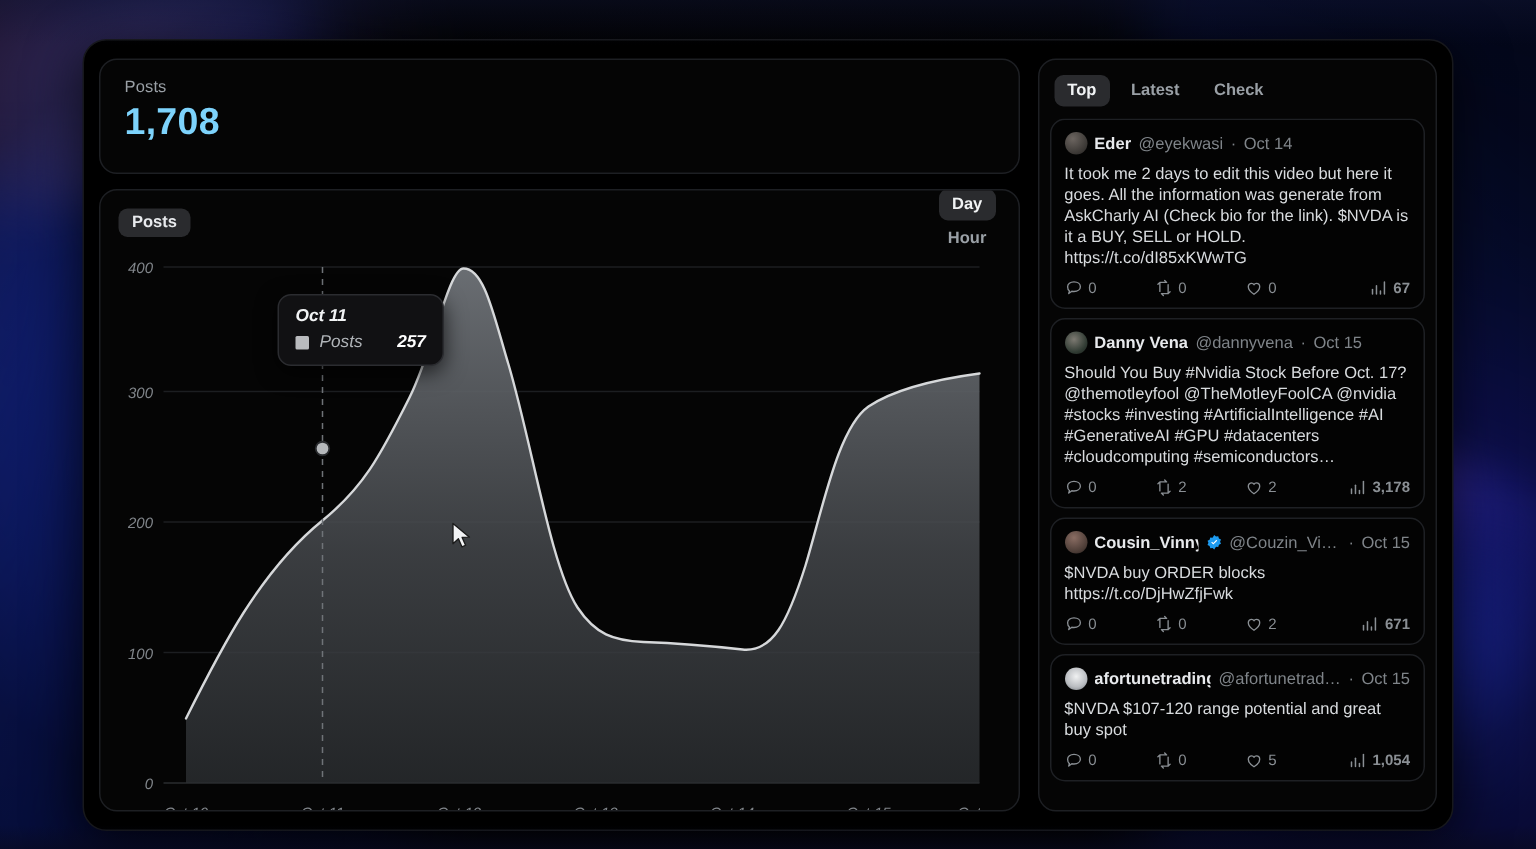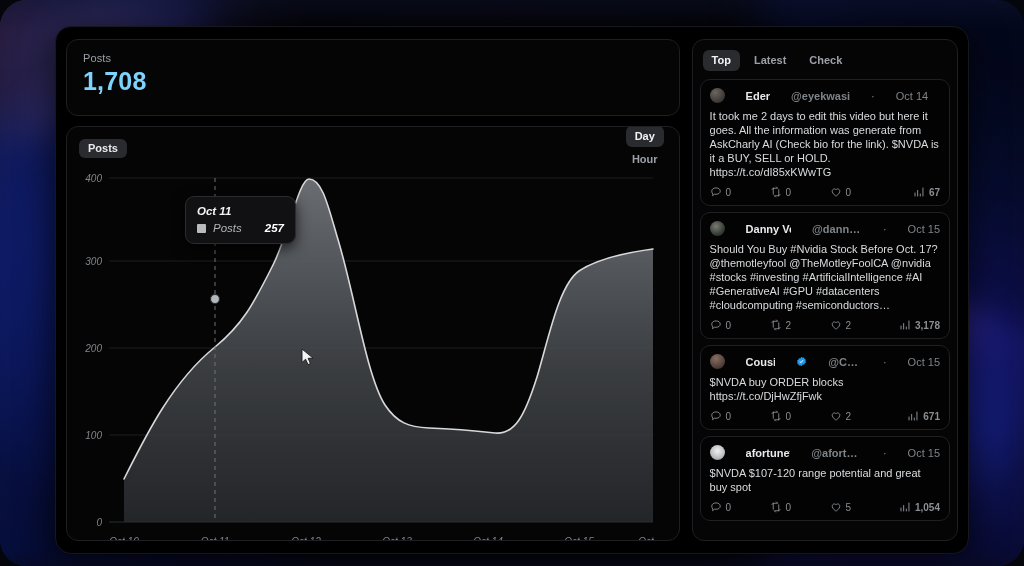--- a/index.html
+++ b/index.html
@@ -2,21 +2,21 @@
 <html><head>
 <meta charset="utf-8">
 <style>
   * { box-sizing: border-box; margin: 0; padding: 0; }
   html, body {
     width: 1024px; height: 566px;
     overflow: hidden;
     font-family: "Liberation Sans", sans-serif;
     background: #05060b;
   }
-  #root { position: relative; width: 1024px; height: 566px; overflow: hidden; border-radius: 27px; }
+  #root { position: relative; width: 1024px; height: 566px; overflow: hidden; }
 
   
   .wallpaper { position: absolute; inset: 0; background: #04050a; overflow: hidden; }
   .wp-left {
     position: absolute; left: -60px; top: -40px; width: 300px; height: 660px;
     background:
       linear-gradient(120deg, rgba(140,90,220,0.00) 0%, rgba(150,100,230,0.55) 18%, rgba(40,60,190,0.75) 34%, rgba(10,25,120,0.85) 58%, rgba(4,8,40,0.9) 100%);
     filter: blur(26px);
     transform: rotate(-8deg);
   }
@@ -136,36 +136,36 @@
     background: transparent; border: none; font-family: inherit; cursor: pointer;
   }
   .feed-tab.active { background: #2a2b2e; color: #f1f3f4; }
 
   .feed-list { flex: 1; overflow: hidden; display: flex; flex-direction: column; gap: 6px; }
 
   .post-card {
     border: 1px solid #1e2024; border-radius: 10px;
     background: #030303; padding: 8px 9px 7px 9px;
   }
-  .post-head { display: flex; align-items: center; gap: 21px; margin-bottom: 6px; min-width: 0; }
+  .post-head { display: flex; align-items: center; gap: 5px; margin-bottom: 6px; min-width: 0; }
   .avatar {
     width: 15px; height: 15px; border-radius: 50%; flex: none;
     background: radial-gradient(circle at 35% 30%, #6c6560, #3a3734 70%, #232120);
   }
   .avatar.a2 { background: radial-gradient(circle at 40% 35%, #7d7a72, #2f3a32 65%, #1c1f1c); }
   .avatar.a3 { background: radial-gradient(circle at 40% 30%, #8a6d63, #4a3b35 70%, #251d1a); }
   .avatar.a4 { background: radial-gradient(circle at 50% 40%, #f0f1f2, #b9bcc0 60%, #6e7378); }
   .post-name {
     font-size: 11px; font-weight: 700; color: #e8eaed; white-space: nowrap;
     overflow: hidden; text-overflow: clip; max-width: 104px;
   }
   .verified { width: 11px; height: 11px; flex: none; display: block; }
   .post-handle {
     font-size: 11px; color: #7f8489; white-space: nowrap; overflow: hidden;
-    text-overflow: ellipsis; min-width: 0; font-weight: bold;
+    text-overflow: ellipsis; min-width: 0;
   }
   .post-dot { font-size: 11px; color: #7f8489; flex: none; }
   .post-date { font-size: 11px; color: #7f8489; white-space: nowrap; flex: none; }
 
   .post-body { font-size: 11px; line-height: 14px; color: #d9dcdf; margin-bottom: 7px; word-break: break-word; }
 
   .post-stats { display: flex; align-items: center; }
   .stat-item { display: flex; align-items: center; gap: 4px; width: 60px; }
   .stat-item.views { width: auto; margin-left: auto; font-weight: bold; }
   .stat-num { font-size: 10px; color: #8a8f94; }

